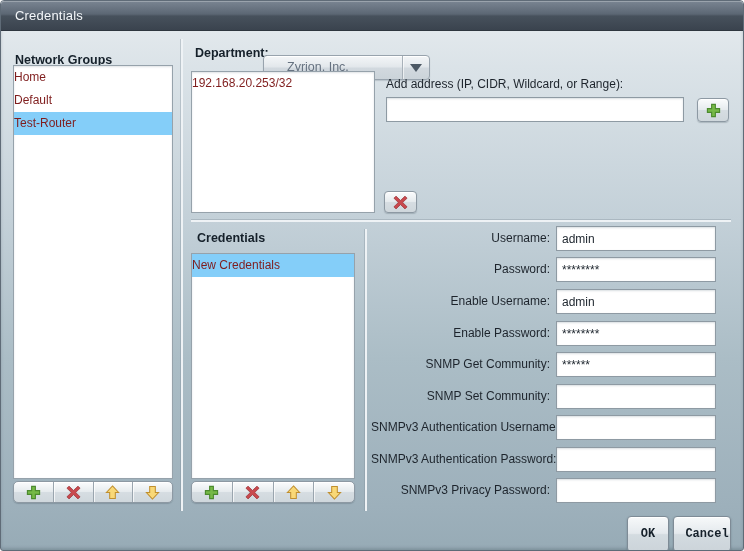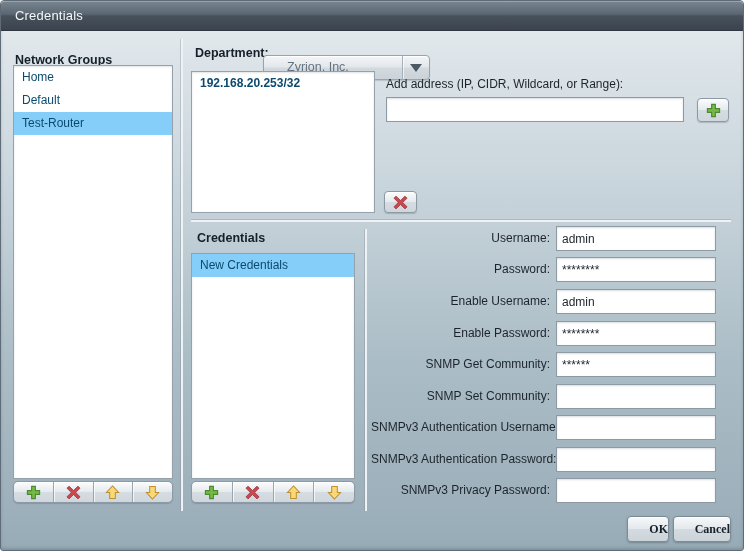--- a/index.html
+++ b/index.html
@@ -27,21 +27,21 @@
     color:#f4f7fa; font-size:13px; letter-spacing:.2px;
   }
 
   
   .panel-header { position:absolute; font-weight:bold; font-size:12.5px; color:#15202a; }
   .listbox {
     position:absolute; background:#fff; border:1px solid #96a2ab;
     box-shadow:inset 0 1px 2px rgba(130,145,156,.25);
     overflow:hidden;
   }
-  .list-item { height:23px; line-height:23px; padding-left:8px; color:#0c4a6e; cursor:default; }
+  .list-item { height:23px; line-height:23px; color:#7f1d1d; cursor:default; }
   .list-item.selected { background:#84cef9; }
 
   .vdivider { position:absolute; width:2px; background:#eef2f5; box-shadow:-1px 0 0 rgba(125,140,152,.35); }
   .hdivider { position:absolute; height:2px; background:#eef2f5; box-shadow:0 -1px 0 rgba(125,140,152,.35); }
 
   .toolbar { position:absolute; display:flex; height:22px;
     border:1px solid #8d99a3; border-radius:5px;
     background:linear-gradient(180deg,#fbfcfd 0%, #e6ebee 48%, #d6dde2 52%, #cfd7dc 100%);
     box-shadow:0 1px 1px rgba(60,75,88,.25), inset 0 1px 0 #fff;
     overflow:hidden;
@@ -81,25 +81,25 @@
     border-top:8px solid #4c5864; }
 
   
   .form-row { position:absolute; left:370px; width:360px; height:25px; }
   .form-label { position:absolute; right:181px; top:0; width:179px; line-height:25px;
     text-align:right; color:#1d242c; font-size:12px; white-space:nowrap; }
   .form-row .text-input { left:185px; top:0; width:160px; height:25px; }
 
   
   .cmd-btn {
-    position:absolute; height:26px; border:1px solid #7e8b96; border-radius:4px; cursor:pointer;
+    position:absolute; height:36px; border:1px solid #7e8b96; border-radius:4px; cursor:pointer;
     background:linear-gradient(180deg,#f7f9fa 0%, #e4e9ed 48%, #d3dbe0 52%, #ccd4da 100%);
     box-shadow:0 1px 2px rgba(50,65,78,.35), inset 0 1px 0 #fff;
-    font-family:Liberation Serif, serif; font-weight:bold; font-size:12px; color:#15202a;
-    text-align:right; line-height:24px;
+    font-family:Liberation Mono, monospace; font-weight:bold; font-size:12px; color:#15202a;
+    text-align:center; line-height:24px;
   }
 
   .icon-svg { display:block; }
 </style>
 </head>
 <body>
 
 <div class="window">
 
   <div class="titlebar">
@@ -152,21 +152,21 @@
     <div class="panel-header" style="left:194px; top:15px;">Department:</div>
 
     <div class="dropdown">
       <span class="dd-value">Zyrion, Inc.</span>
       <span class="dd-arrow-box">
         <span class="dd-arrow"></span>
       </span>
     </div>
 
     <div class="listbox" style="left:190px; top:40px; width:184px; height:142px;">
-      <div class="list-item" style="height:22px; line-height:22px;font-weight:bold;">192.168.20.253/32</div>
+      <div class="list-item" style="height:22px; line-height:22px;">192.168.20.253/32</div>
     </div>
 
     <div style="position:absolute; left:385px; top:46px; color:#1d242c;">Add address (IP, CIDR, Wildcard, or Range):</div>
 
     <input class="text-input" style="left: 385px; top: 66px; width: 298px; height: 25px;" value="">
 
     <div class="mini-btn" style="left:696px; top:67px; width:32px; height:24px;">
       <span>
           <svg class="icon-svg" width="15" height="15" viewBox="0 0 16 16">
             <path d="M6 1.5 H10 V6 H14.5 V10 H10 V14.5 H6 V10 H1.5 V6 H6 Z" fill="#76b947" stroke="#4c8a2f" stroke-width="1.2"></path>

